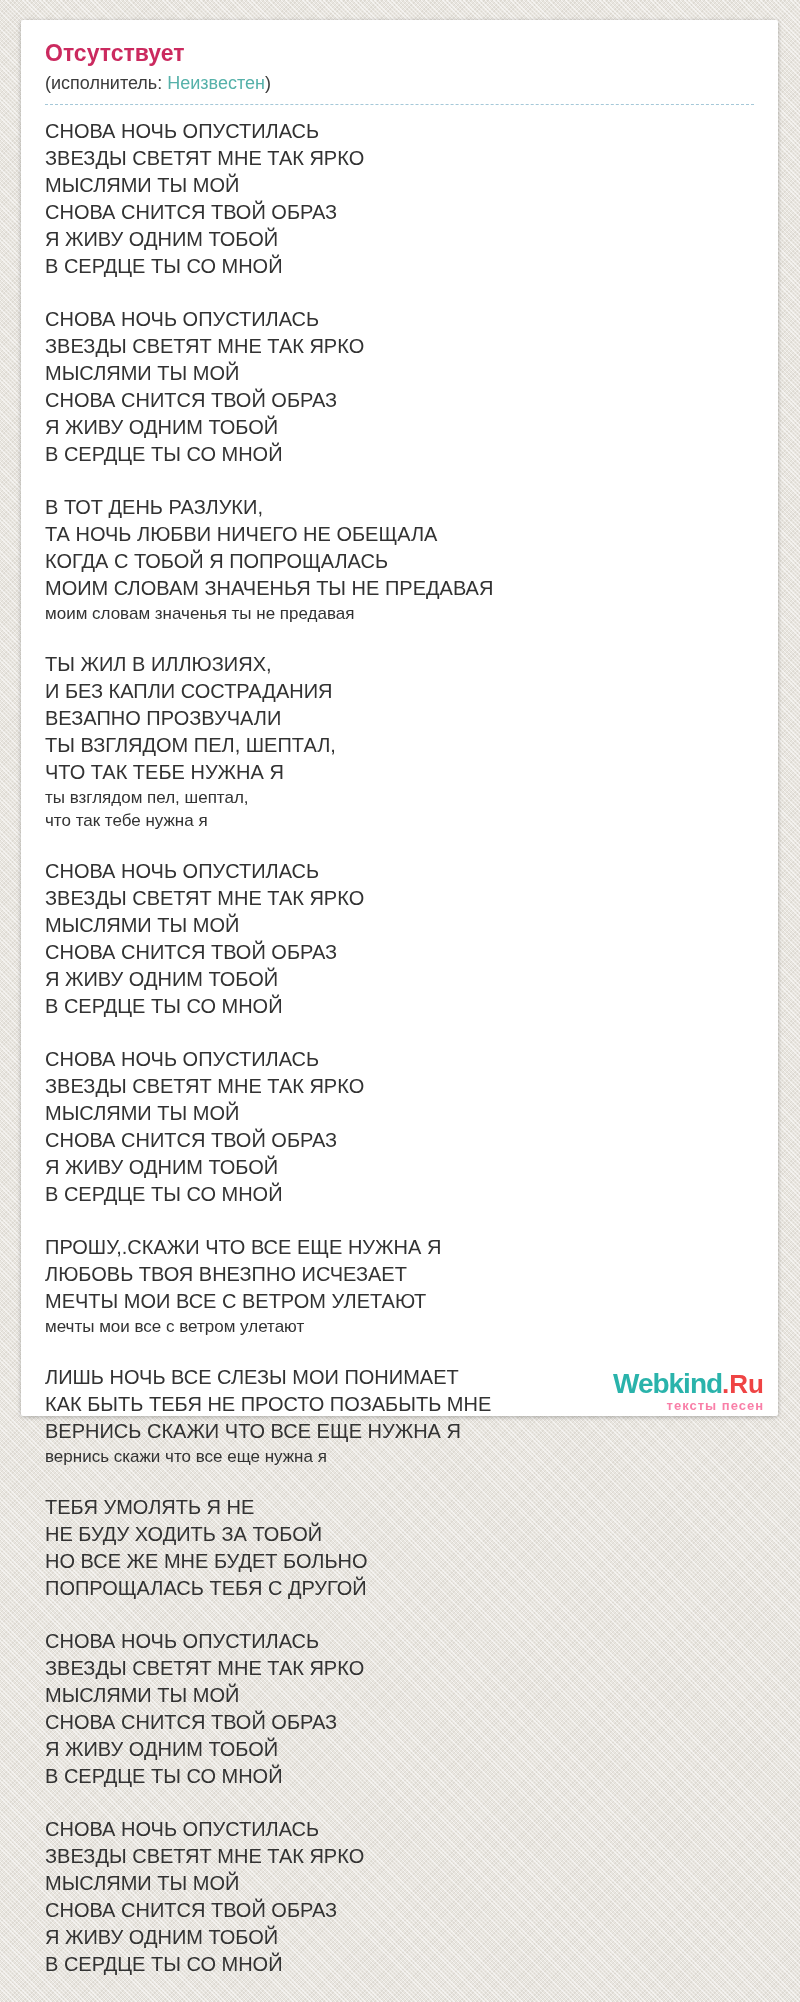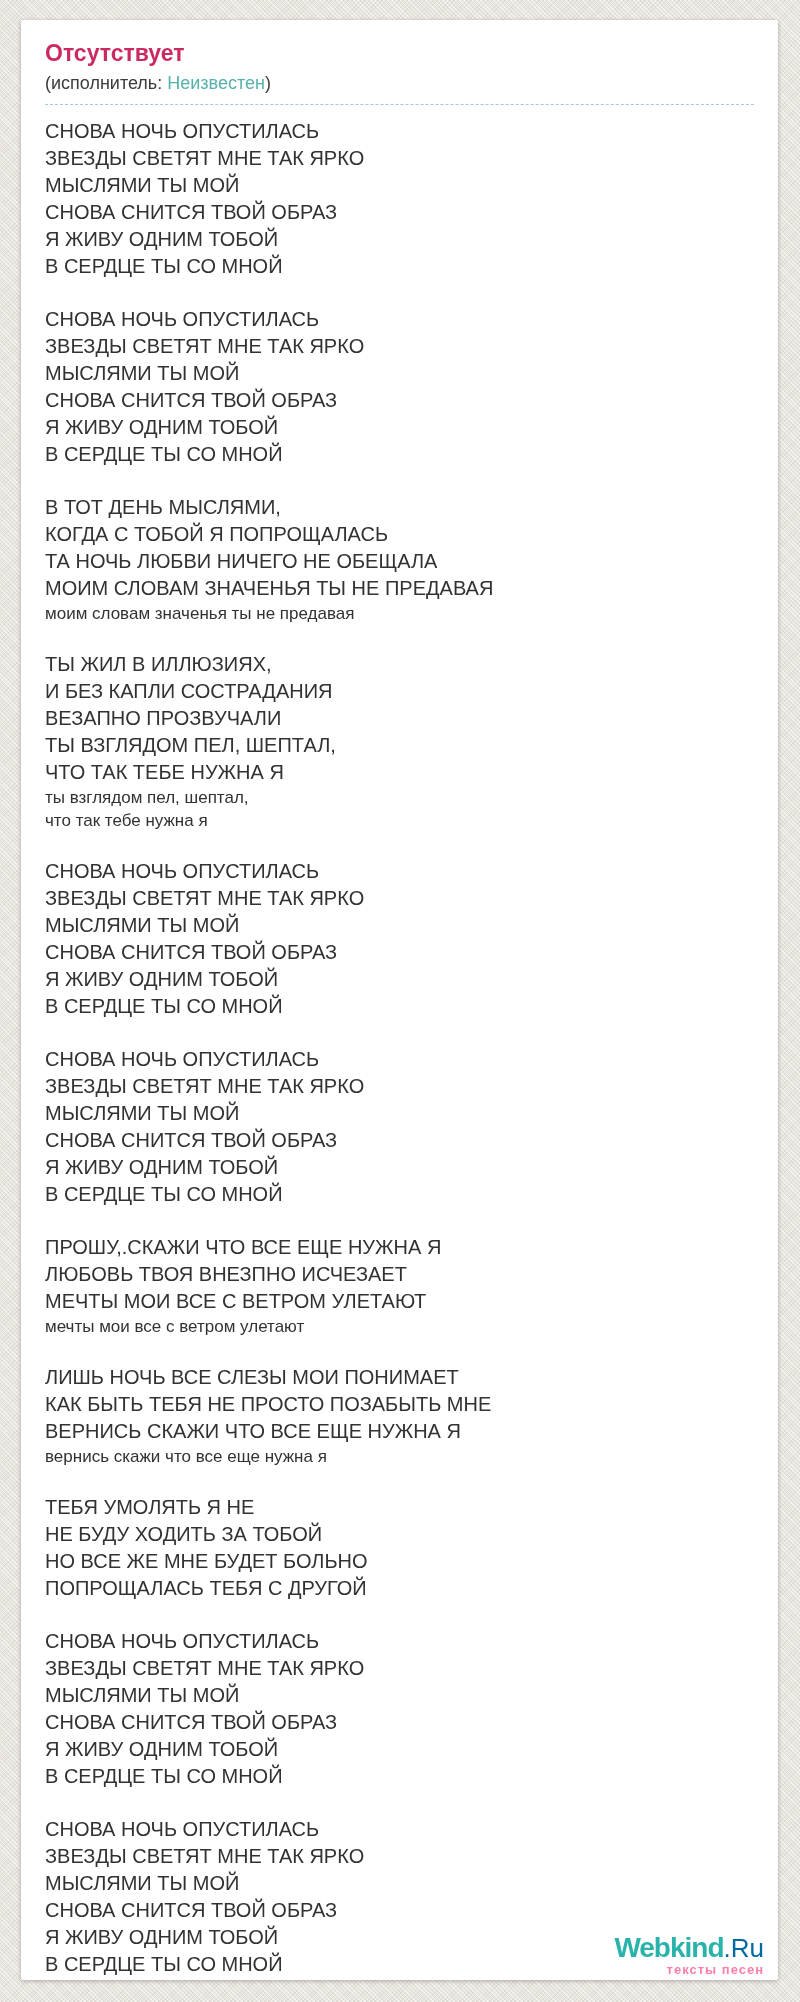--- a/index.html
+++ b/index.html
@@ -15,21 +15,21 @@
     background-image:
       repeating-linear-gradient(45deg, rgba(255,255,255,0.55) 0px, rgba(255,255,255,0.55) 1px, transparent 1px, transparent 3px),
       repeating-linear-gradient(135deg, rgba(182,176,164,0.22) 0px, rgba(182,176,164,0.22) 1px, transparent 1px, transparent 3px);
     overflow: hidden;
   }
   .card {
     position: absolute;
     left: 21px;
     top: 20px;
     width: 757px;
-    height: 1960px;
+    height: 1396px;
     background: #ffffff;
     border-radius: 2px;
     box-shadow: 0 1px 4px rgba(0,0,0,0.28);
     box-sizing: border-box;
     padding: 20px 24px 0 24px;
   }
   .header {
     border-bottom: 1px dashed #a5c8d8;
     padding-bottom: 9px;
   }
@@ -76,22 +76,22 @@
     cursor: pointer;
   }
   .logo-main {
     font-size: 28px;
     font-weight: 700;
     color: #2ab3ab;
     letter-spacing: -1px;
   }
   .logo-tld {
     font-size: 26px;
-    font-weight: 400;
-    color: #0369a1;
+    font-weight: 700;
+    color: #ef4444;
   }
   .logo-tagline {
     margin-top: 1px;
     font-size: 13px;
     font-weight: 700;
     color: #f97fa8;
     letter-spacing: 1px;
   }
 </style>
 </head>
@@ -116,23 +116,23 @@
       </div>
       <div class="stanza">
         <div class="lyric-line">СНОВА НОЧЬ ОПУСТИЛАСЬ</div>
         <div class="lyric-line">ЗВЕЗДЫ СВЕТЯТ МНЕ ТАК ЯРКО</div>
         <div class="lyric-line">МЫСЛЯМИ ТЫ МОЙ</div>
         <div class="lyric-line">СНОВА СНИТСЯ ТВОЙ ОБРАЗ</div>
         <div class="lyric-line">Я ЖИВУ ОДНИМ ТОБОЙ</div>
         <div class="lyric-line">В СЕРДЦЕ ТЫ СО МНОЙ</div>
       </div>
       <div class="stanza">
-        <div class="lyric-line">В ТОТ ДЕНЬ МЫСЛЯМИ,</div>
+        <div class="lyric-line">В ТОТ ДЕНЬ РАЗЛУКИ,</div>
+        <div class="lyric-line">ТА НОЧЬ ЛЮБВИ НИЧЕГО НЕ ОБЕЩАЛА</div>
         <div class="lyric-line">КОГДА С ТОБОЙ Я ПОПРОЩАЛАСЬ</div>
-        <div class="lyric-line">ТА НОЧЬ ЛЮБВИ НИЧЕГО НЕ ОБЕЩАЛА</div>
         <div class="lyric-line">МОИМ СЛОВАМ ЗНАЧЕНЬЯ ТЫ НЕ ПРЕДАВАЯ</div>
         <div class="lyric-line small">моим словам значенья ты не предавая</div>
       </div>
       <div class="stanza">
         <div class="lyric-line">ТЫ ЖИЛ В ИЛЛЮЗИЯХ,</div>
         <div class="lyric-line">И БЕЗ КАПЛИ СОСТРАДАНИЯ</div>
         <div class="lyric-line">ВЕЗАПНО ПРОЗВУЧАЛИ</div>
         <div class="lyric-line">ТЫ ВЗГЛЯДОМ ПЕЛ, ШЕПТАЛ,</div>
         <div class="lyric-line">ЧТО ТАК ТЕБЕ НУЖНА Я</div>
         <div class="lyric-line small">ты взглядом пел, шептал,</div>

